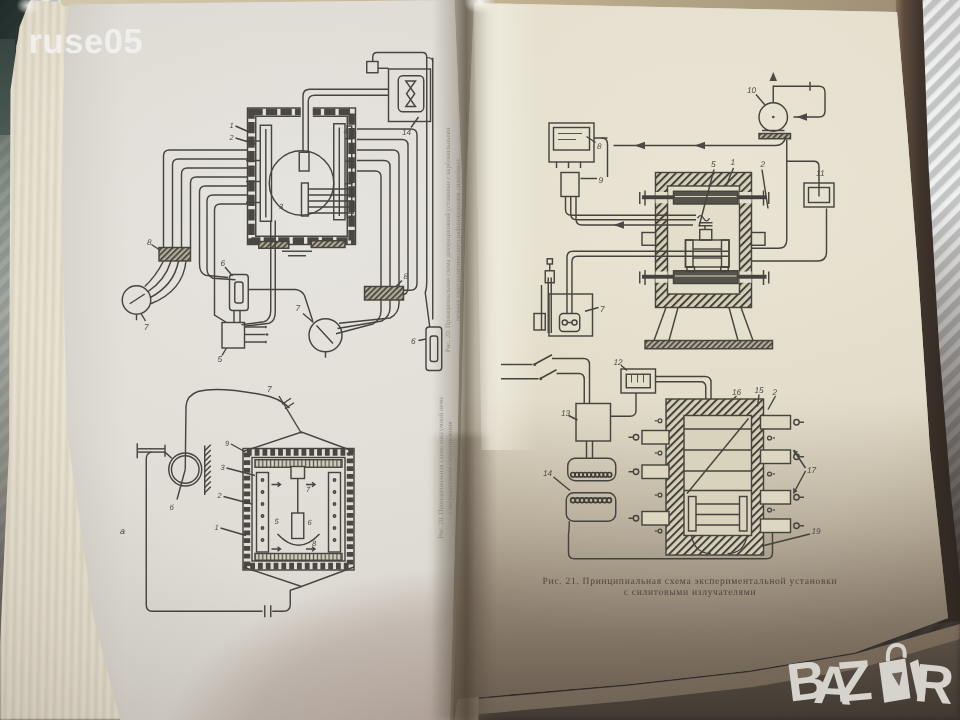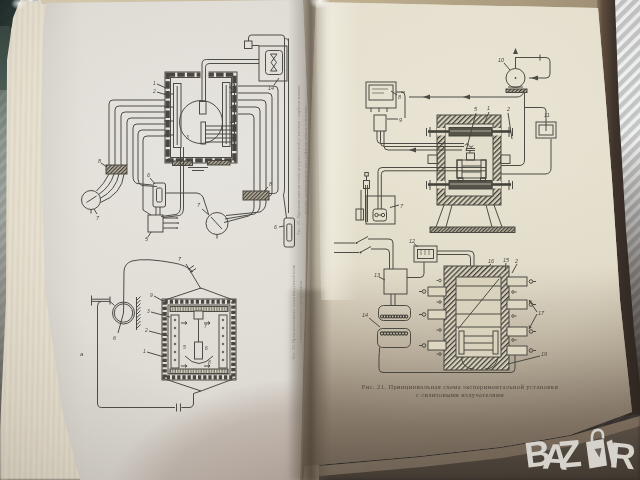--- a/index.html
+++ b/index.html
@@ -600,14 +600,16 @@
       <text x="44" y="42" font-size="38" transform="rotate(-5 56 40)">Z</text>
 
       <path d="M71,17 L88.5,14 L92,40.5 L74.5,43.5 Z"></path>
       <path d="M77,16 Q76,5.5 82.5,5 Q89,4.5 88,13.5" fill="none" stroke="#d6d2cc" stroke-width="2.7"></path>
       <path d="M79.5,24 L86.5,23 L84.5,32.5 Z" fill="#6b6157"></path>
       <path d="M91.5,17 L97,14.5 L102,37 L96.5,39.5 Z"></path>
       <text x="94" y="43" font-size="36" transform="rotate(5 104 40)">R</text>
     </g>
   </svg>
 
+  <div style="left:19px;top:14px;color:#f1f1f0;opacity:0.95;
+    font-weight:bold;font-size:23px;letter-spacing:0.4px;">ruse05</div>
 
 </div>
 
 </body></html>

